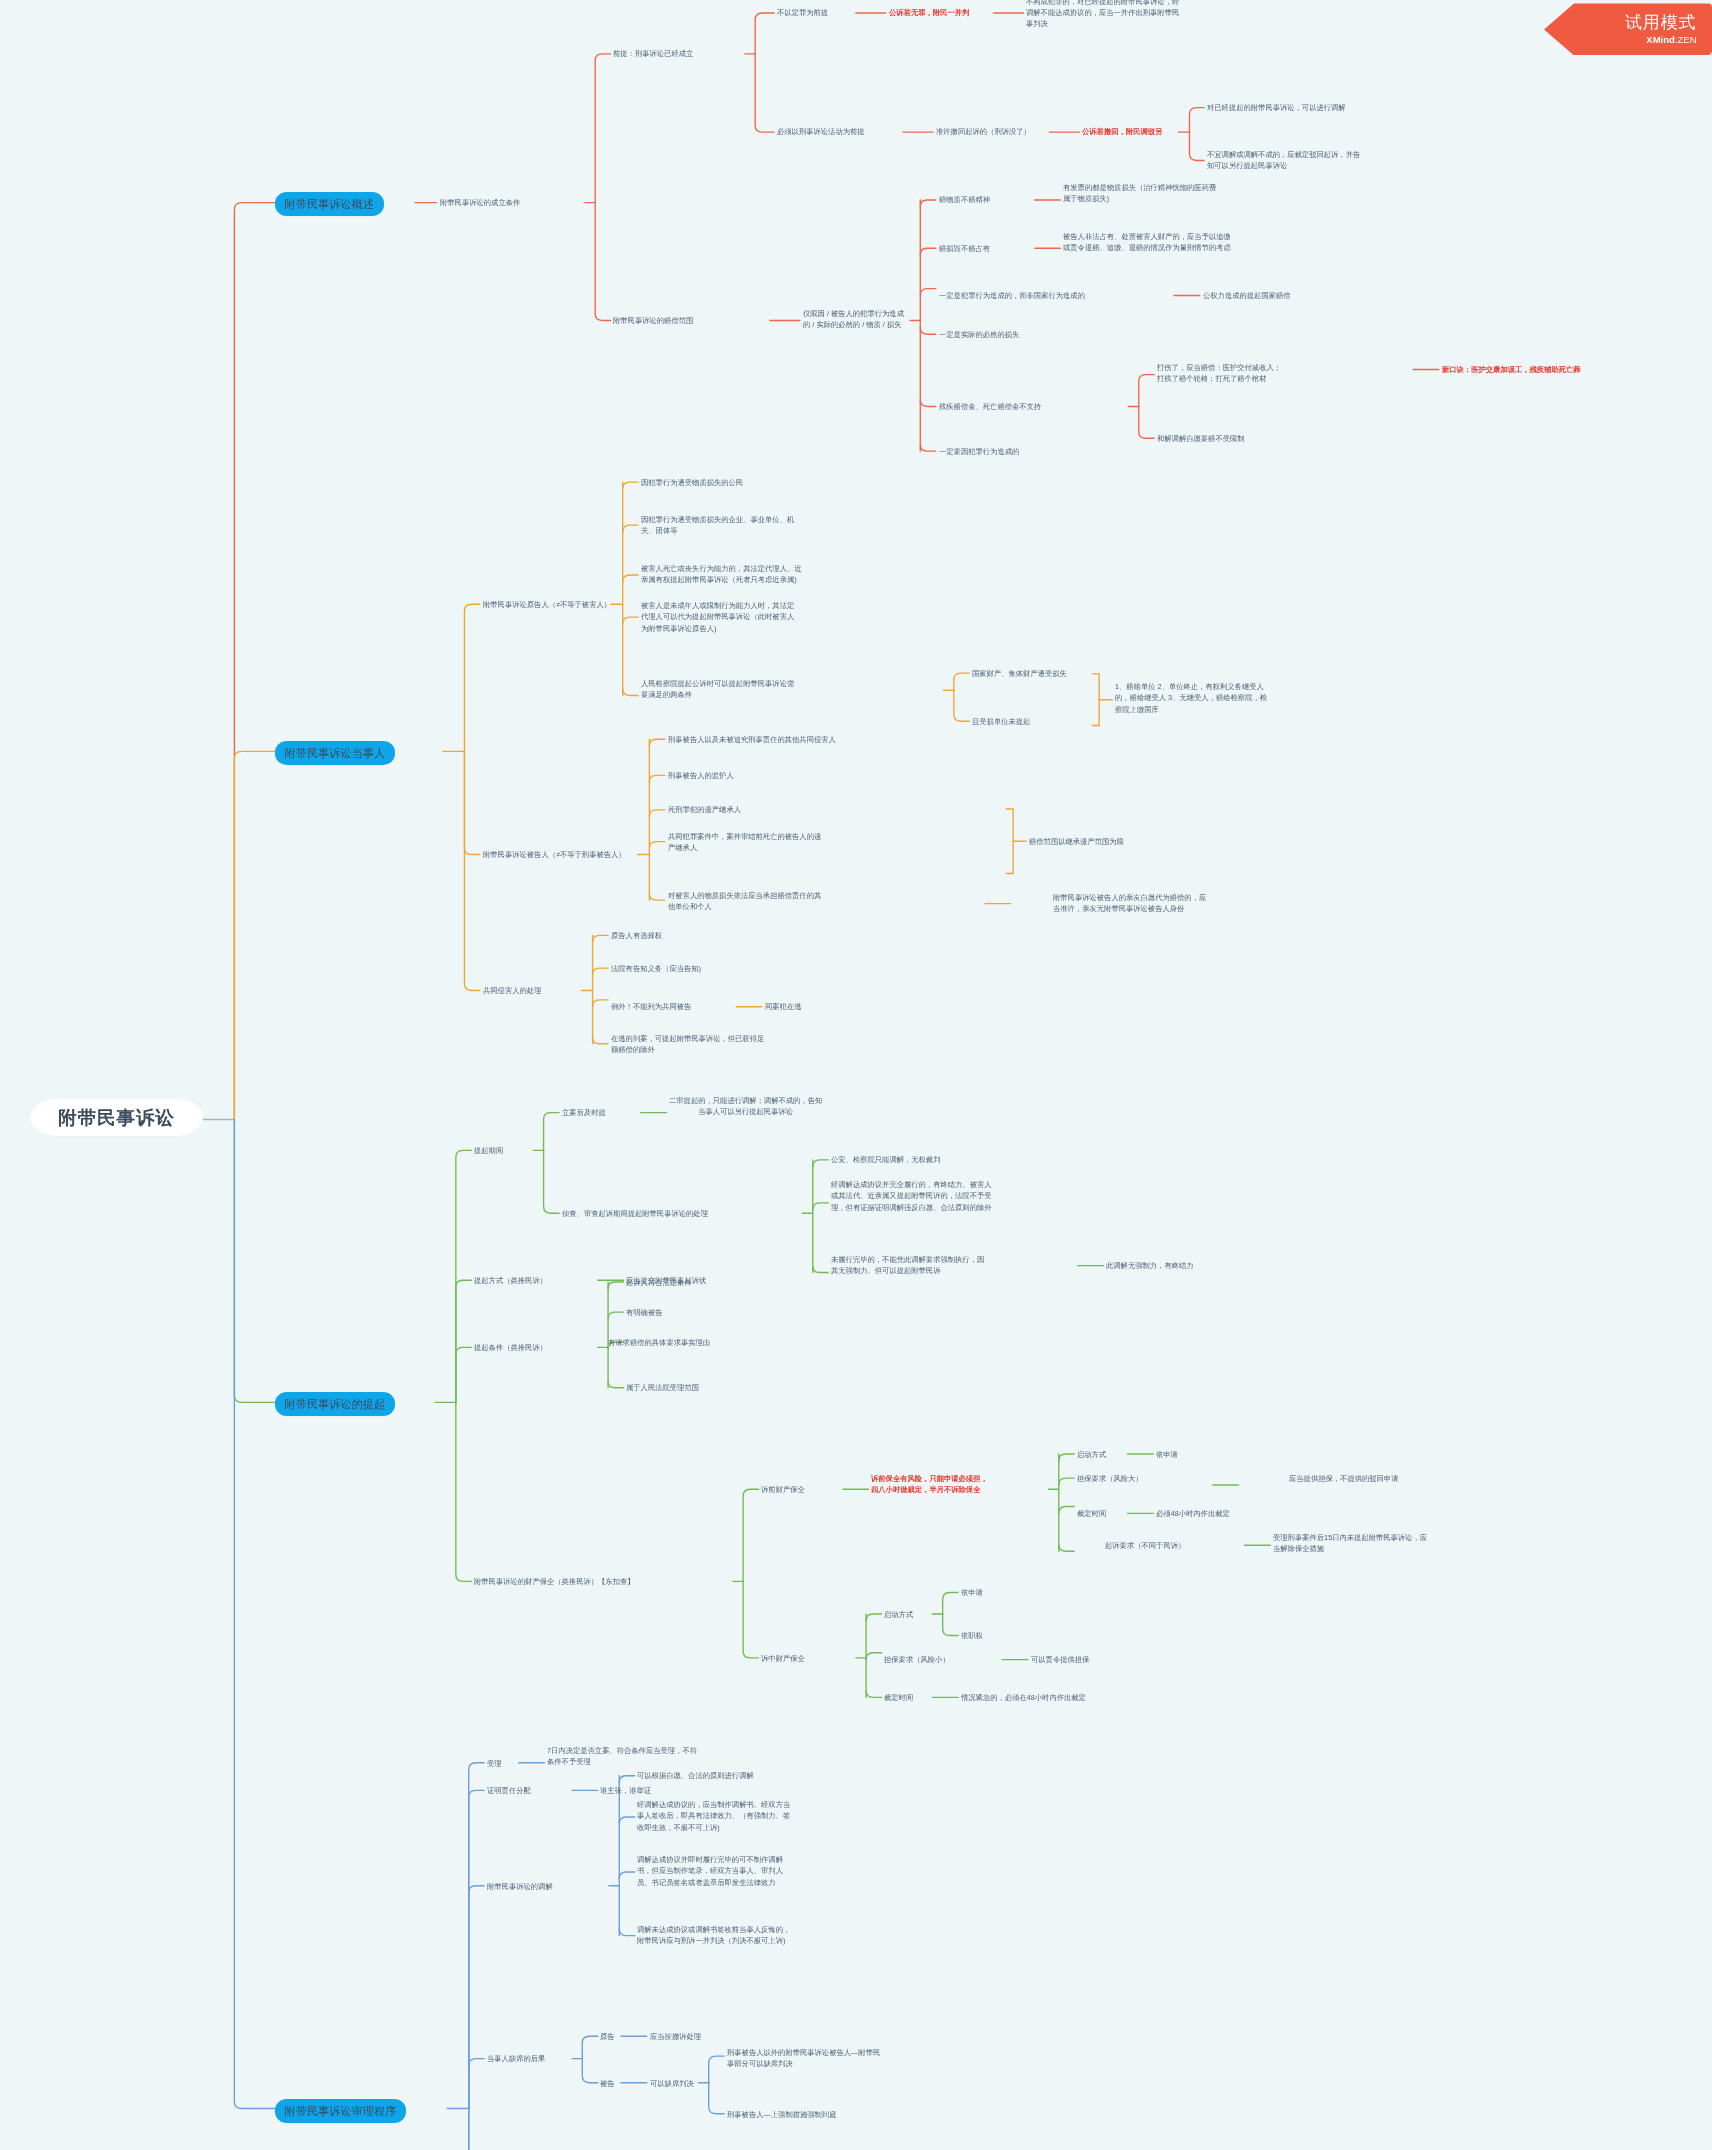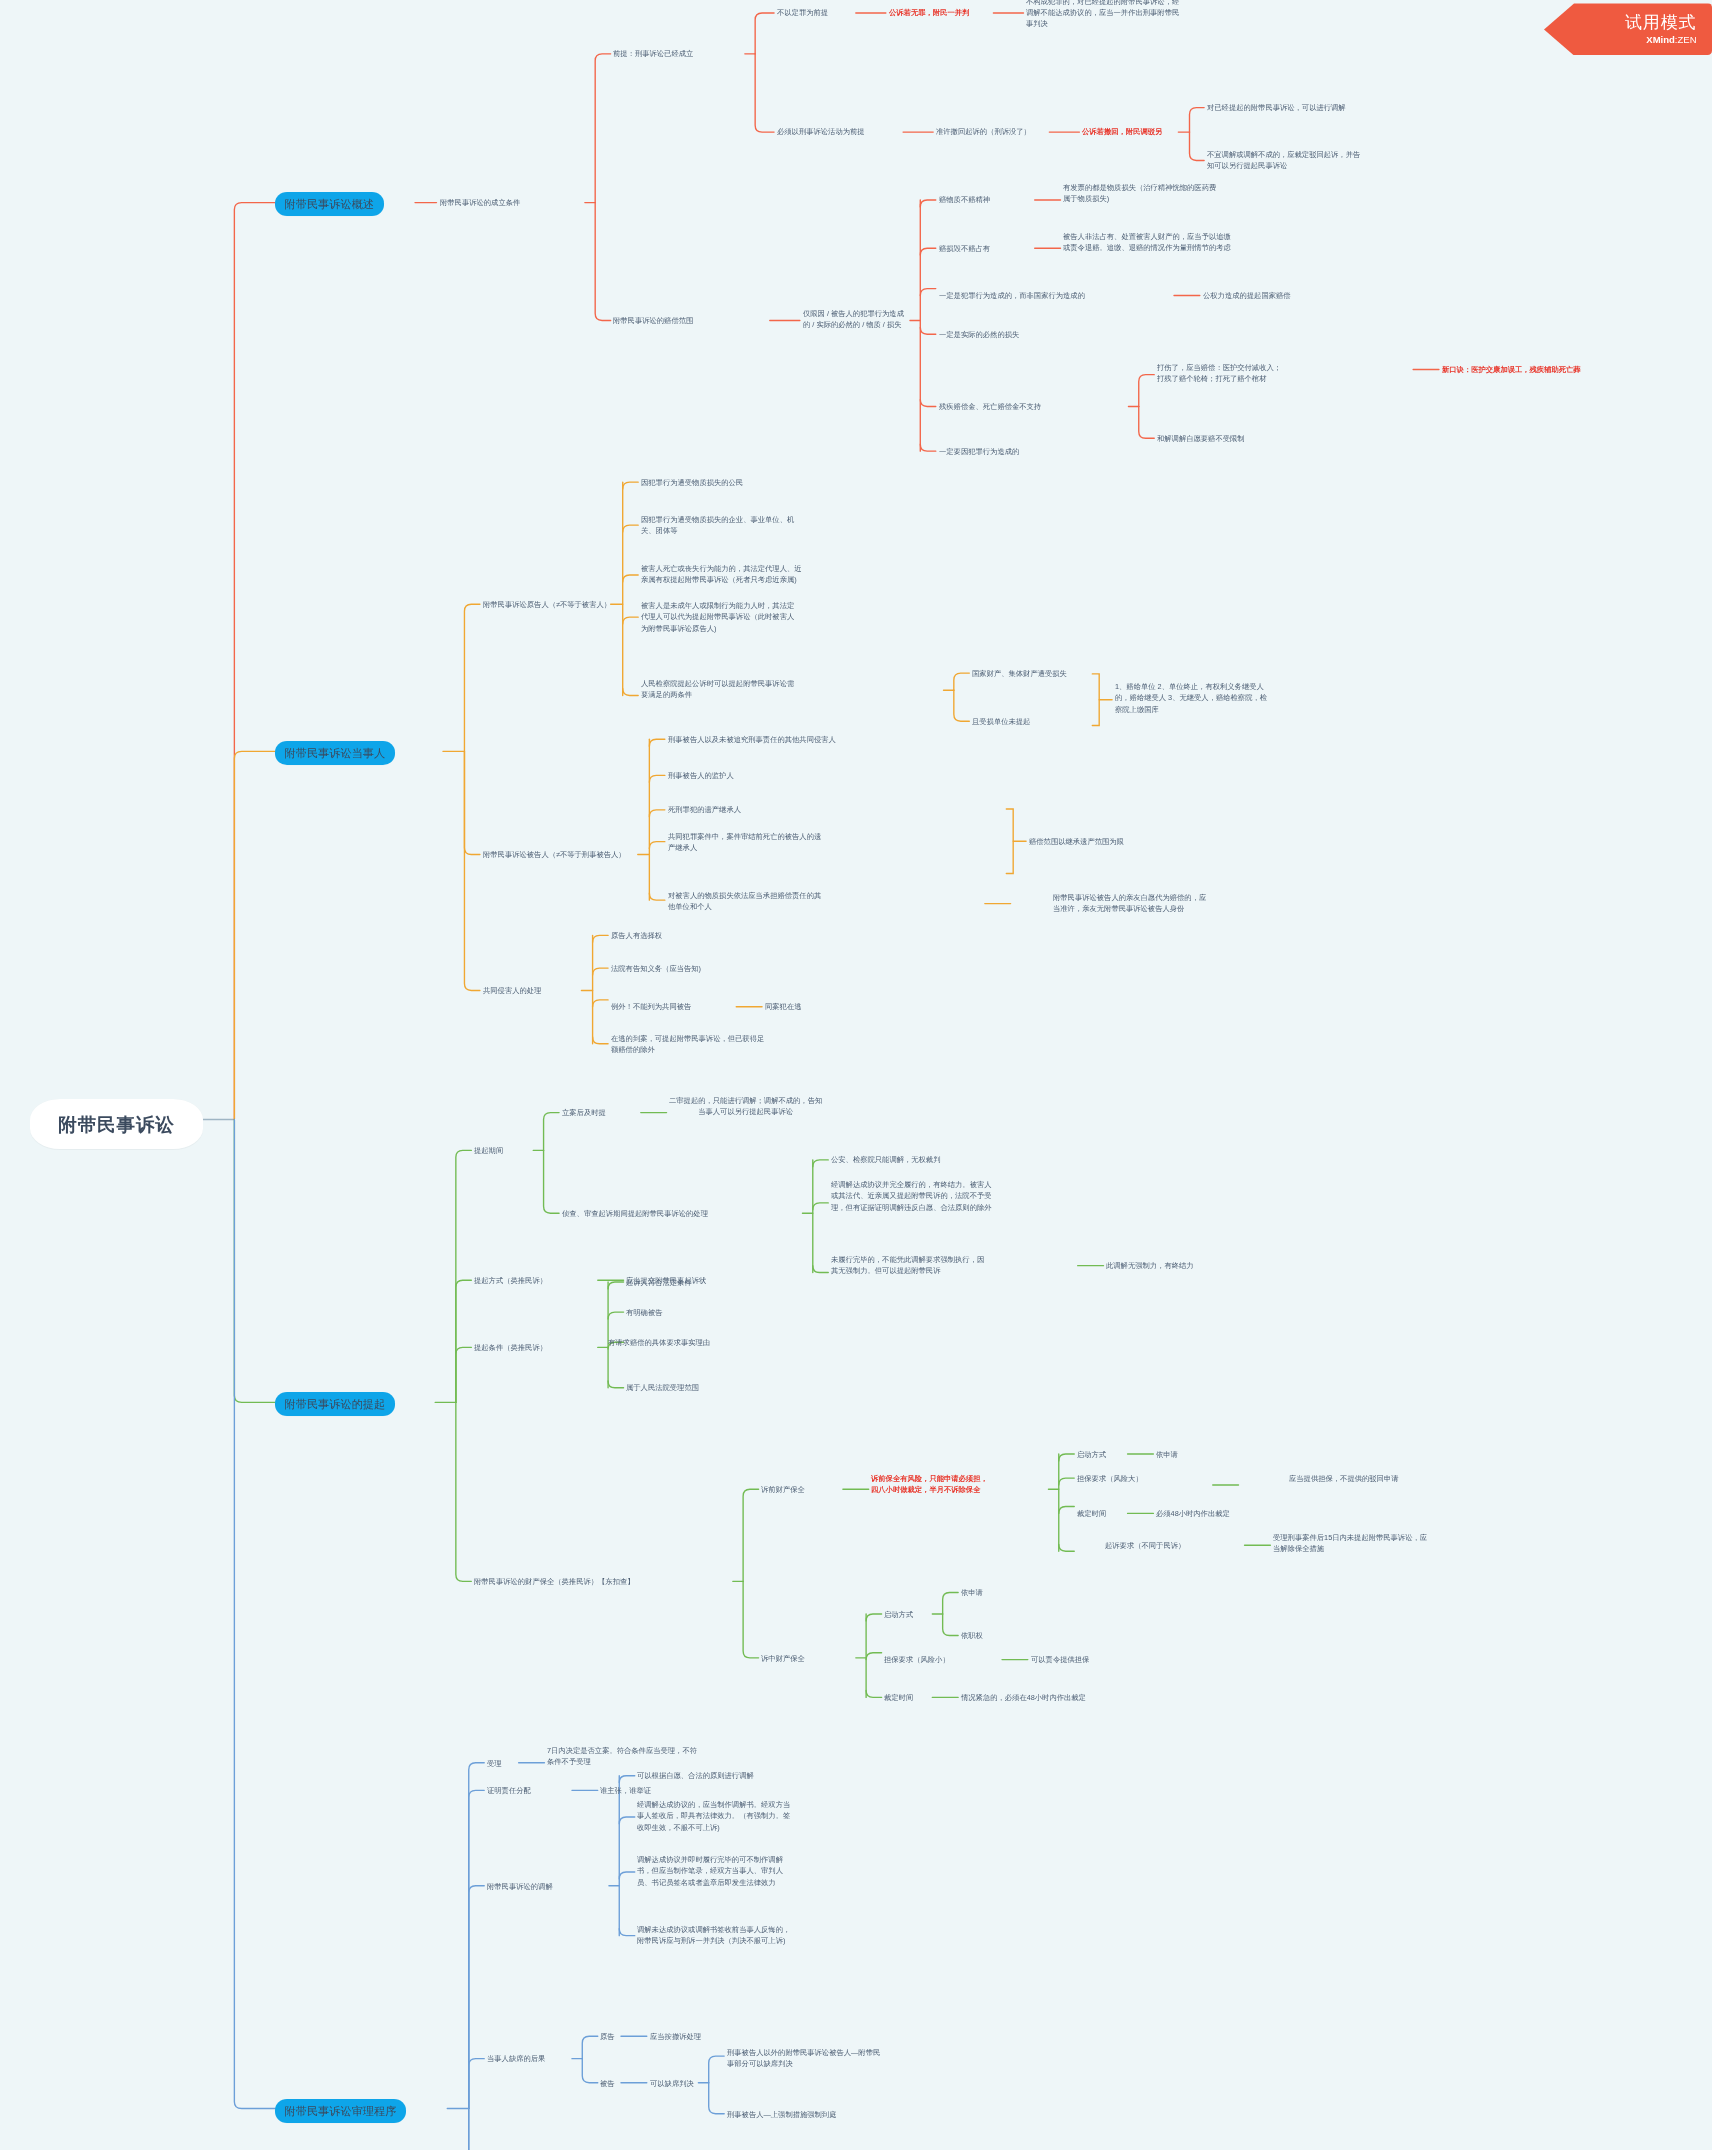--- a/index.html
+++ b/index.html
@@ -23,21 +23,21 @@
     padding-right:15.5px;box-sizing:border-box;
   }
   #trial-badge .t1{font-size:17px;letter-spacing:0.9px;line-height:1.1;}
   #trial-badge .t2{font-size:9.5px;font-weight:bold;margin-top:1.7px;}
   #trial-badge .t2 .zen{font-weight:normal;}
 
   
   #root-node{
     position:absolute;
     left:30px;top:1099px;
-    width:173px;height:50px;
+    width:173px;height:37px;
     background:#fff;
     border-radius:30px/20.6px;
     display:flex;align-items:center;justify-content:center;
     font-size:18.5px;font-weight:bold;color:#3b4a5e;
     letter-spacing:0.9px;
     box-shadow:0 0.4px 0.9px rgba(0,0,0,0.04);
     z-index:5;
   }
 
   

